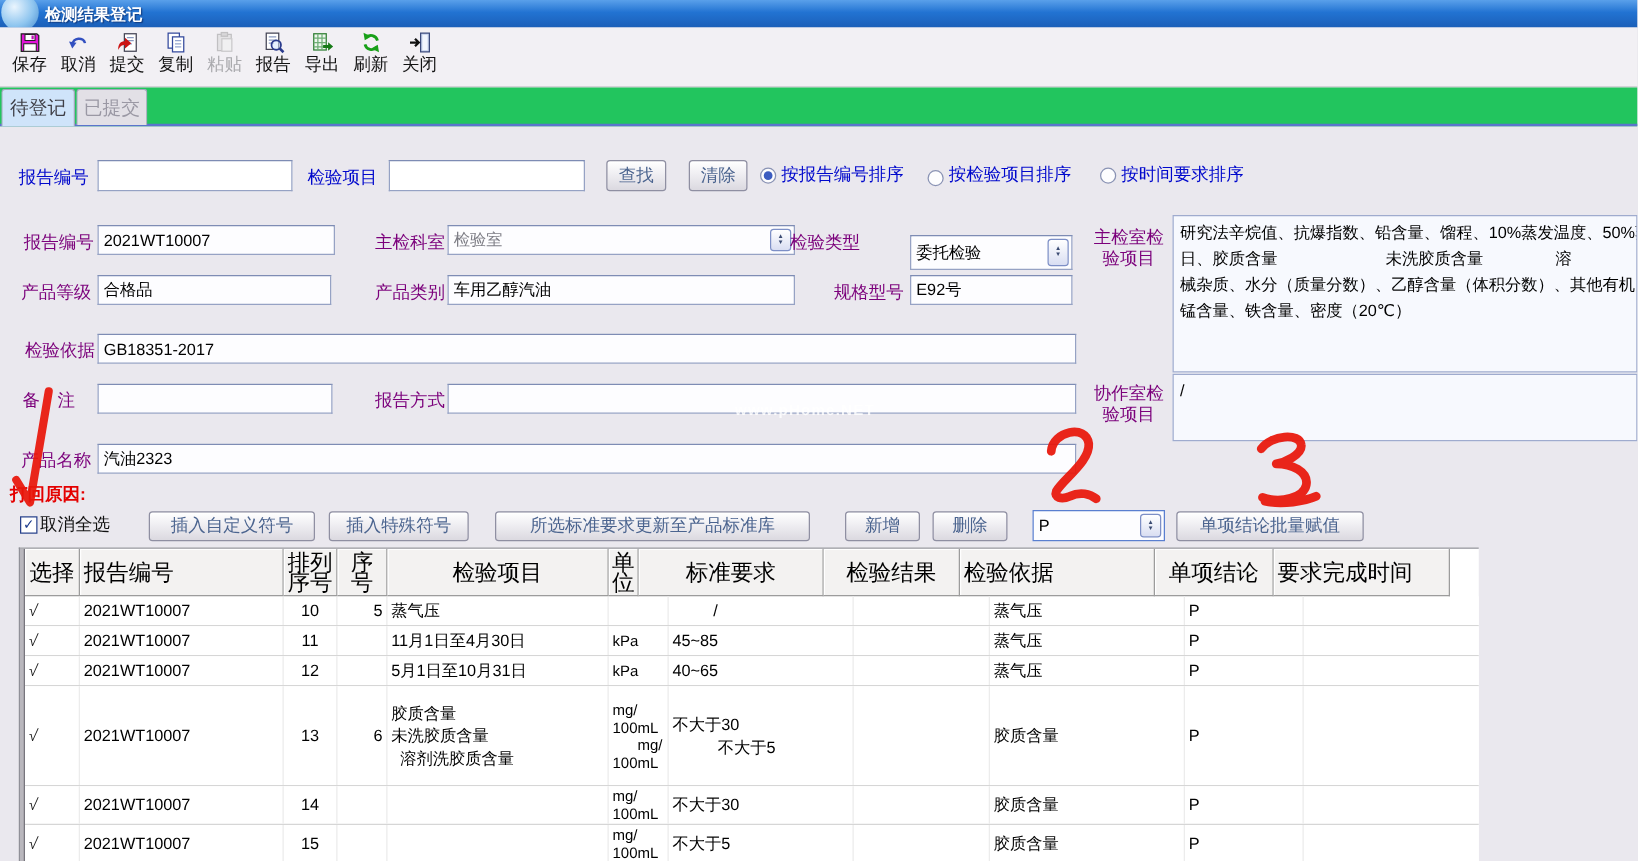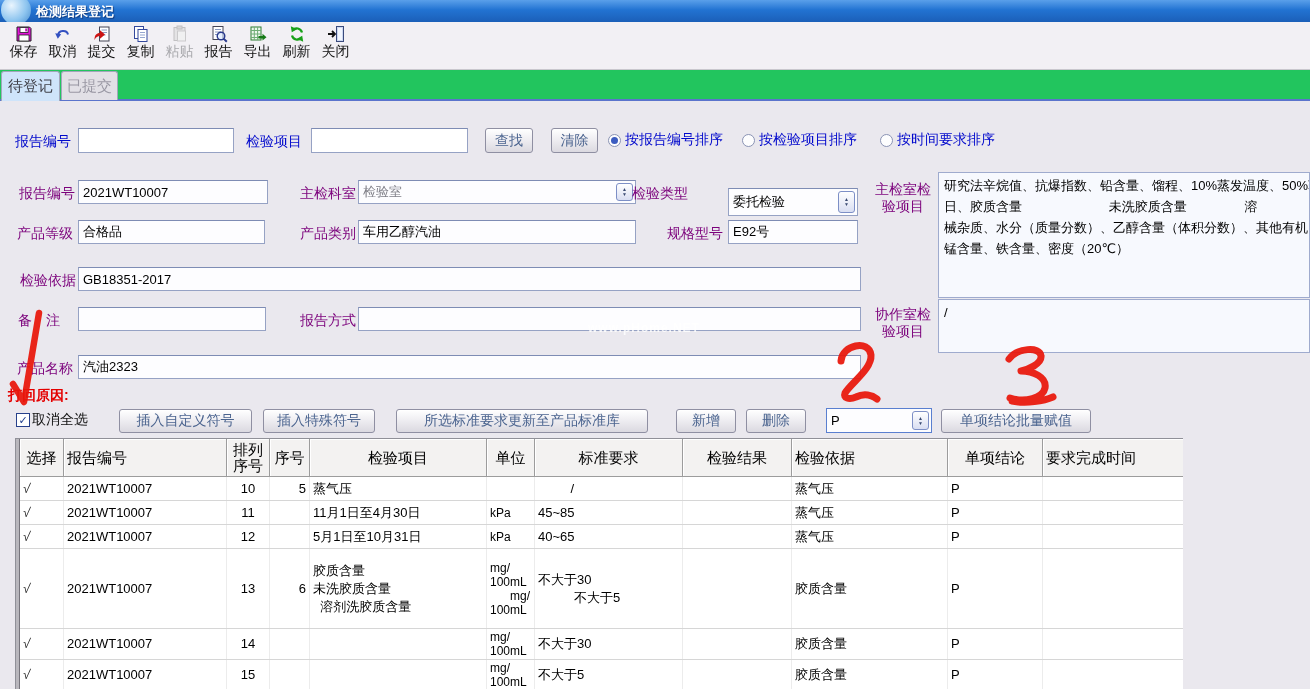--- a/index.html
+++ b/index.html
@@ -55,21 +55,21 @@
   .return-reason{position:absolute;left:8px;top:387px;font-size:14px;font-weight:bold;color:#e40000}
   .watermark{position:absolute;left:588px;top:321px;font-size:12px;font-weight:bold;letter-spacing:1px;
     color:rgba(255,255,255,.82)}
   
   .grid{position:absolute;left:15px;top:438px;width:1168px;height:251px;background:#fff;
     border-top:1px solid #909098;border-left:1px solid #909098;box-sizing:border-box;overflow:hidden}
   .rowstrip{position:absolute;left:0;top:0;width:3px;height:100%;background:#b9b7bd;border-right:1px solid #77757d}
   .gridinner{position:absolute;left:4px;top:0}
   .thead{display:flex;height:38px}
   .th{box-sizing:border-box;background:#f3f2f1;border-right:1px solid #9c9c9c;border-bottom:1px solid #9c9c9c;
-    box-shadow:inset 1px 1px 0 #fff;display:flex;align-items:center;font-size:15px;white-space:pre-line;
+    box-shadow:inset 1px 1px 0 #fff;display:flex;align-items:center;font-size:18px;white-space:pre-line;
     text-align:center;line-height:16px;padding:0 3px;cursor:pointer}
   .tr{display:flex;border-bottom:1px solid #d6d6d6;box-sizing:border-box;background:#fff}
   .td{box-sizing:border-box;border-right:1px solid #ececec;display:flex;align-items:center;
     font-size:13px;overflow:hidden;padding:0 3px}
   .td .v{white-space:pre;line-height:18px}
   .td.unit .v{font-size:12px;line-height:14px}
   .chk{font-style:italic;font-size:13px;color:#222;transform:skewX(-8deg)}
   .overlay{position:absolute;left:0;top:0;width:1310px;height:689px;pointer-events:none;z-index:60}
 </style>
 </head>
@@ -184,21 +184,21 @@
 <div class="ipt" style="left:78px;top:128px;width:156px;height:25px;background:#fff"></div>
 <div class="lbl lbl-blue" style="left:246px;top:133px">检验项目</div>
 <div class="ipt" style="left:311px;top:128px;width:157px;height:25px;background:#fff"></div>
 <div class="btn" style="left:485px;top:128px;width:48px;height:25px">查找</div>
 <div class="btn" style="left:551px;top:128px;width:47px;height:25px">清除</div>
 <div id="sort-radios">
     <div class="radio selected" style="left: 608px;">
       <span class="dot"></span>
       <span>按报告编号排序</span>
     </div>
-    <div class="radio" style="left: 742px;">
+    <div class="radio" style="left: 742px; align-items: flex-end;">
       <span class="dot"></span>
       <span>按检验项目排序</span>
     </div>
     <div class="radio" style="left: 880px;">
       <span class="dot"></span>
       <span>按时间要求排序</span>
     </div>
   </div>
 
 <div class="lbl lbl-purple" style="left:19px;top:185px">报告编号</div>
@@ -259,21 +259,21 @@
 <div class="grid">
   <div class="rowstrip"></div>
   <div class="gridinner">
     <div class="thead" id="thead">
         <div class="th" style="width: 44px; justify-content: center;">选择</div>
         <div class="th" style="width: 163px; justify-content: flex-start;">报告编号</div>
         <div class="th" style="width: 43px; justify-content: center;">排列
 序号</div>
         <div class="th" style="width: 40px; justify-content: center;">序号</div>
         <div class="th" style="width: 177px; justify-content: center;">检验项目</div>
-        <div class="th" style="width: 48px; justify-content: center;">单位</div>
+        <div class="th" style="width: 24px; justify-content: center;">单位</div>
         <div class="th" style="width: 148px; justify-content: center;">标准要求</div>
         <div class="th" style="width: 109px; justify-content: center;">检验结果</div>
         <div class="th" style="width: 156px; justify-content: flex-start;">检验依据</div>
         <div class="th" style="width: 95px; justify-content: center;">单项结论</div>
         <div class="th" style="width: 141px; justify-content: flex-start;">要求完成时间</div>
       </div>
     <div id="tbody">
         <div class="tr" style="height: 24px;">
           <div class="td" style="width: 44px; justify-content: flex-start;">
             <span class="v chk">√</span>

